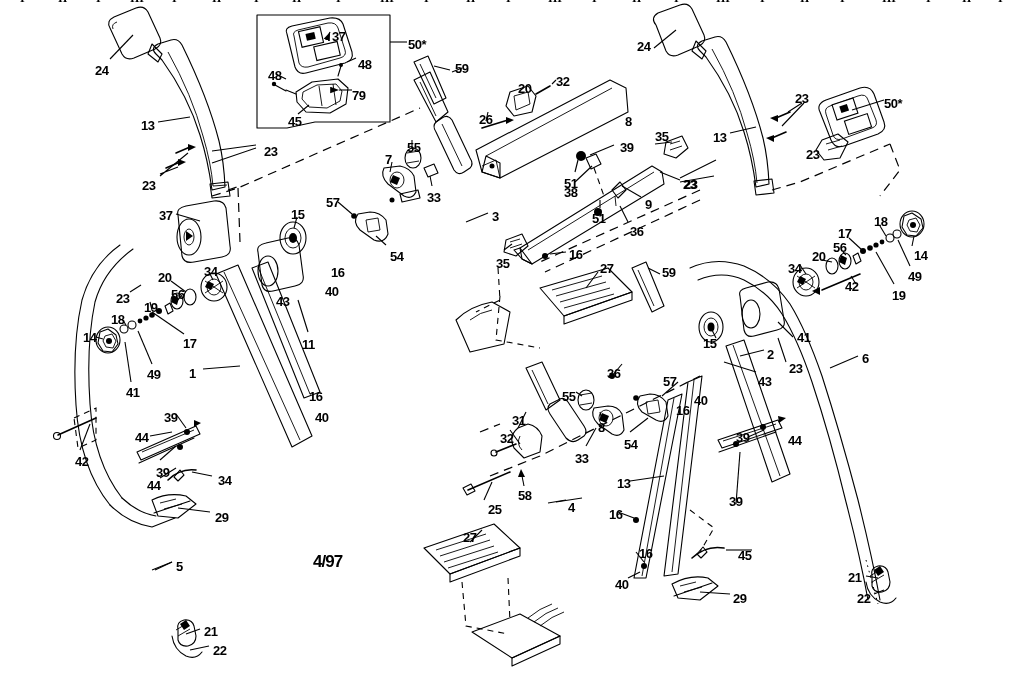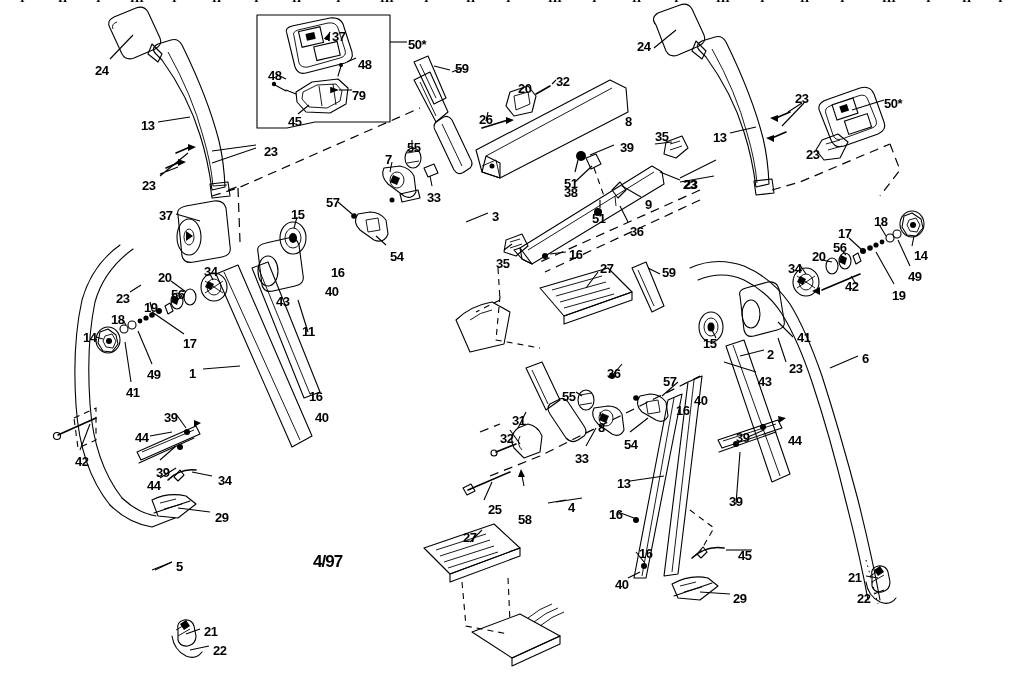--- a/index.html
+++ b/index.html
@@ -539,21 +539,21 @@
       <div class="cal" style="left: 158px; top: 271px;">20</div>
       <div class="cal" style="left: 116px; top: 292px;">23</div>
       <div class="cal" style="left: 171px; top: 288px;">56</div>
       <div class="cal" style="left: 144px; top: 301px;">19</div>
       <div class="cal" style="left: 111px; top: 313px;">18</div>
       <div class="cal" style="left: 83px; top: 331px;">14</div>
       <div class="cal" style="left: 183px; top: 337px;">17</div>
       <div class="cal" style="left: 147px; top: 368px;">49</div>
       <div class="cal" style="left: 126px; top: 386px;">41</div>
       <div class="cal" style="left: 189px; top: 367px;">1</div>
-      <div class="cal" style="left: 302px; top: 325px;">11</div>
+      <div class="cal" style="left: 302px; top: 338px;">11</div>
       <div class="cal" style="left: 276px; top: 295px;">43</div>
       <div class="cal" style="left: 331px; top: 266px;">16</div>
       <div class="cal" style="left: 325px; top: 285px;">40</div>
       <div class="cal" style="left: 309px; top: 390px;">16</div>
       <div class="cal" style="left: 315px; top: 411px;">40</div>
       <div class="cal" style="left: 164px; top: 411px;">39</div>
       <div class="cal" style="left: 135px; top: 431px;">44</div>
       <div class="cal" style="left: 156px; top: 466px;">39</div>
       <div class="cal" style="left: 147px; top: 479px;">44</div>
       <div class="cal" style="left: 218px; top: 474px;">34</div>
@@ -615,21 +615,21 @@
       <div class="cal" style="left: 562px; top: 390px;">55</div>
       <div class="cal" style="left: 607px; top: 367px;">36</div>
       <div class="cal" style="left: 663px; top: 375px;">57</div>
       <div class="cal" style="left: 598px; top: 421px;">8</div>
       <div class="cal" style="left: 575px; top: 452px;">33</div>
       <div class="cal" style="left: 624px; top: 438px;">54</div>
       <div class="cal" style="left: 676px; top: 404px;">16</div>
       <div class="cal" style="left: 694px; top: 394px;">40</div>
       <div class="cal" style="left: 512px; top: 414px;">31</div>
       <div class="cal" style="left: 500px; top: 432px;">32</div>
-      <div class="cal" style="left: 518px; top: 489px; margin-top: 24px;">58</div>
+      <div class="cal" style="left: 518px; top: 489px;">58</div>
       <div class="cal" style="left: 488px; top: 503px;">25</div>
       <div class="cal" style="left: 568px; top: 501px;">4</div>
       <div class="cal" style="left: 617px; top: 477px;">13</div>
       <div class="cal" style="left: 609px; top: 508px;">16</div>
       <div class="cal" style="left: 639px; top: 547px;">16</div>
       <div class="cal" style="left: 615px; top: 578px;">40</div>
       <div class="cal" style="left: 736px; top: 431px;">39</div>
       <div class="cal" style="left: 788px; top: 434px;">44</div>
       <div class="cal" style="left: 729px; top: 495px;">39</div>
       <div class="cal" style="left: 738px; top: 549px;">45</div>

